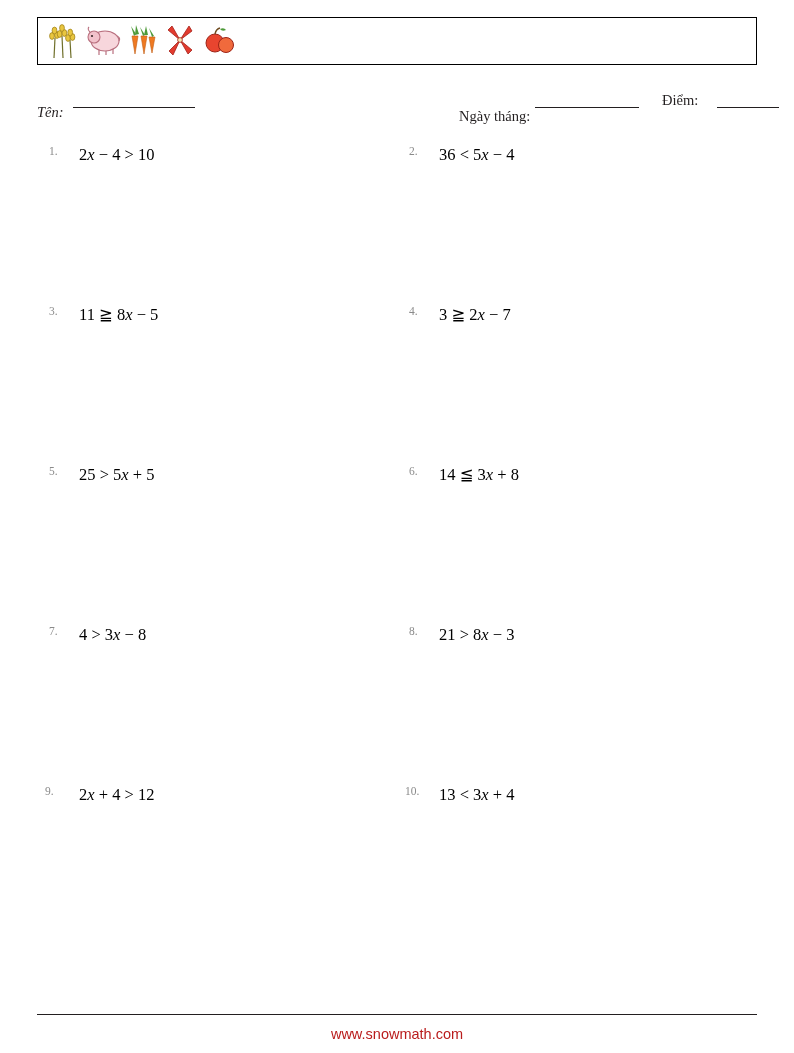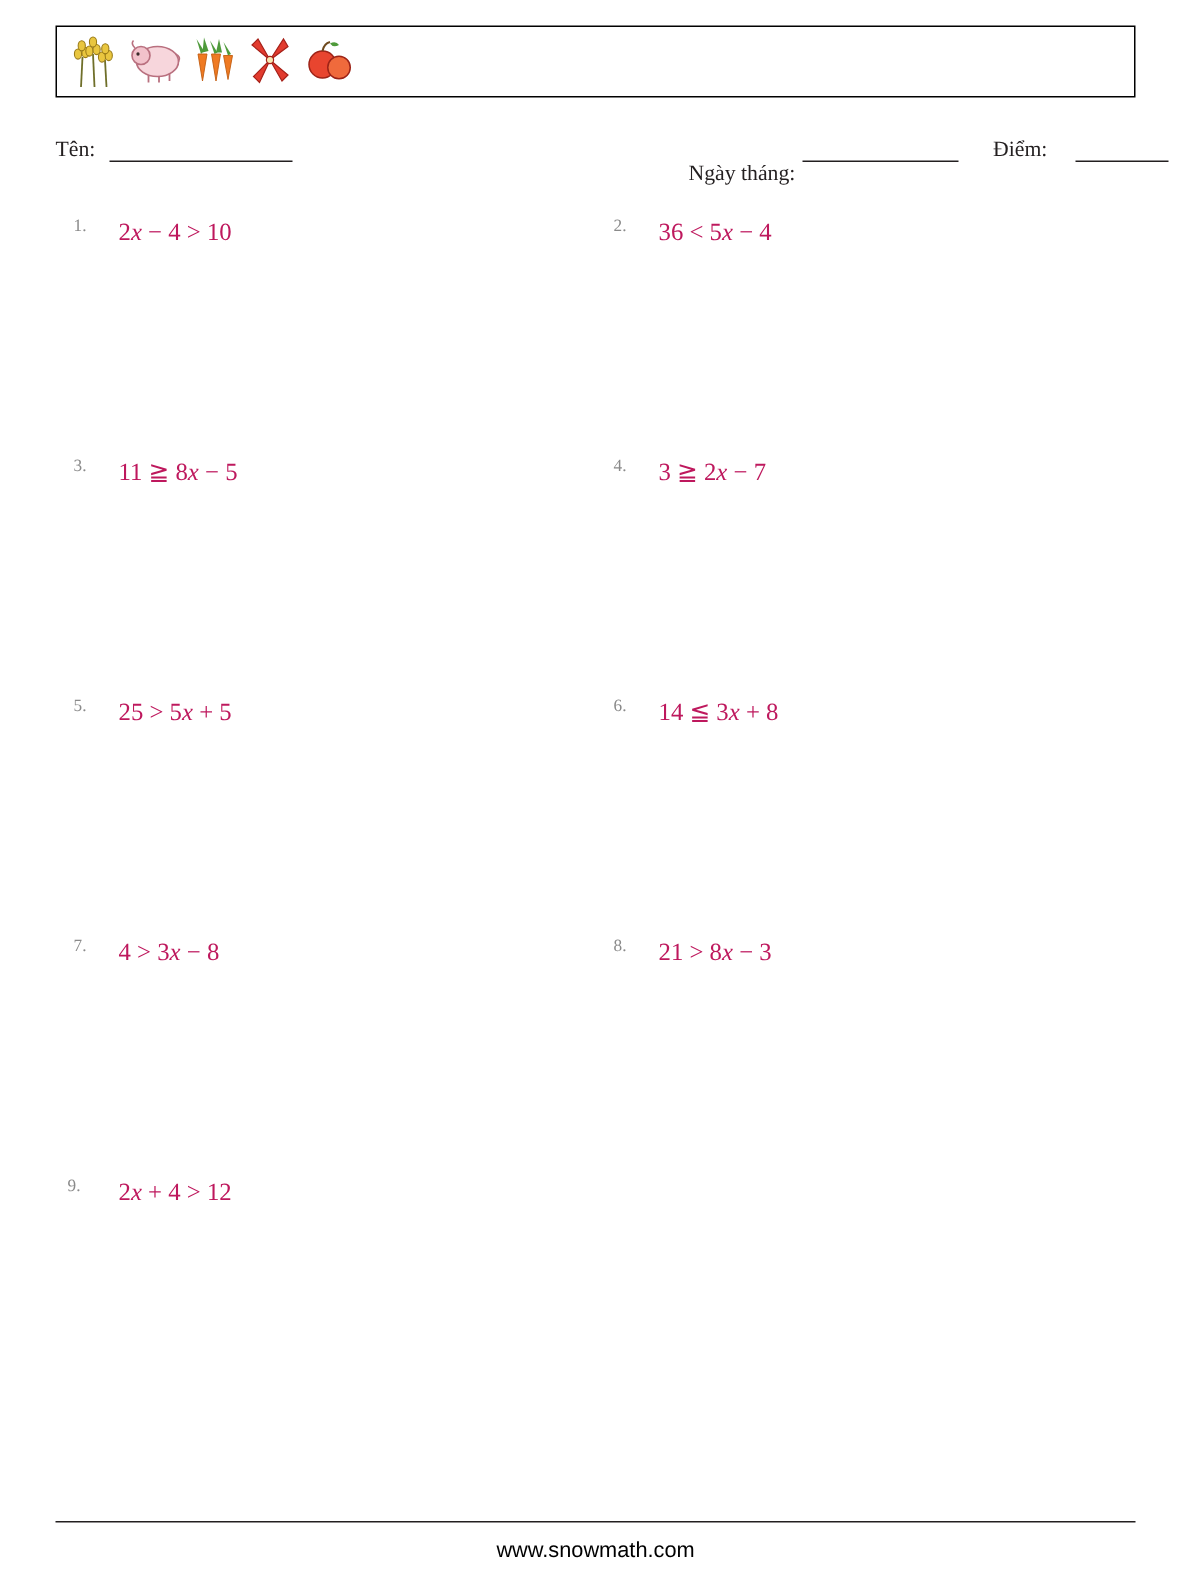--- a/index.html
+++ b/index.html
@@ -44,21 +44,21 @@
 
   
   .meta {
     position: absolute;
     left: 37px;
     top: 92px;
     width: 720px;
     height: 22px;
     font-size: 14.5px;
   }
-  .meta .name-label { position: absolute; left: 0; top: 0; }
+  .meta .name-label { position: absolute; left: 0; top: 12px; font-style: italic; }
   .meta .name-rule {
     position: absolute; left: 36px; top: 15px; width: 122px;
     border-bottom: 1px solid #231f20;
   }
   .meta .date-label { position: absolute; left: 422px; top: 16px; }
   .meta .date-rule {
     position: absolute; left: 498px; top: 15px; width: 104px;
     border-bottom: 1px solid #231f20;
   }
   .meta .score-label { position: absolute; left: 625px; top: 0; }
@@ -87,21 +87,21 @@
     top: 8px;
     font-size: 11.5px;
     color: #8a8a8a;
   }
   .problem.wide-num .num { left: 8px; }
   .problem .expr {
     position: absolute;
     left: 42px;
     top: 8px;
     font-size: 16.5px;
-    color: #be185d;
+    color: #000000;
     white-space: nowrap;
   }
   .problem .expr i {
     font-family: "Liberation Serif", serif;
     font-style: italic;
   }
 
   
   .footer-rule {
     position: absolute;
@@ -111,21 +111,21 @@
     border-top: 1px solid #231f20;
   }
   .footer-text {
     position: absolute;
     left: 0;
     top: 1026px;
     width: 794px;
     text-align: center;
     font-size: 14.5px;
     font-family: "Liberation Sans", sans-serif;
-    color: #000000;
+    color: #b91c1c;
   }
 </style>
 </head>
 <body>
 
 <div class="header">
   <div class="header-icons">
 
     <span>
       <svg width="34" height="38" viewBox="0 0 34 38">
@@ -255,17 +255,21 @@
   <div class="problem">
     <span class="num">8.</span>
     <span class="expr"><span>21 &gt; 8</span><i>x</i><span> − 3</span></span>
   </div>
 
   <div class="problem wide-num">
     <span class="num">9.</span>
     <span class="expr"><span>2</span><i>x</i><span> + 4 &gt; 12</span></span>
   </div>
 
+  <div class="problem wide-num">
+    <span class="num">10.</span>
+    <span class="expr"><span>13 &lt; 3</span><i>x</i><span> + 4</span></span>
+  </div>
 
 </div>
 
 <div class="footer-rule"></div>
 <div class="footer-text">www.snowmath.com</div>
 
 </body></html>

